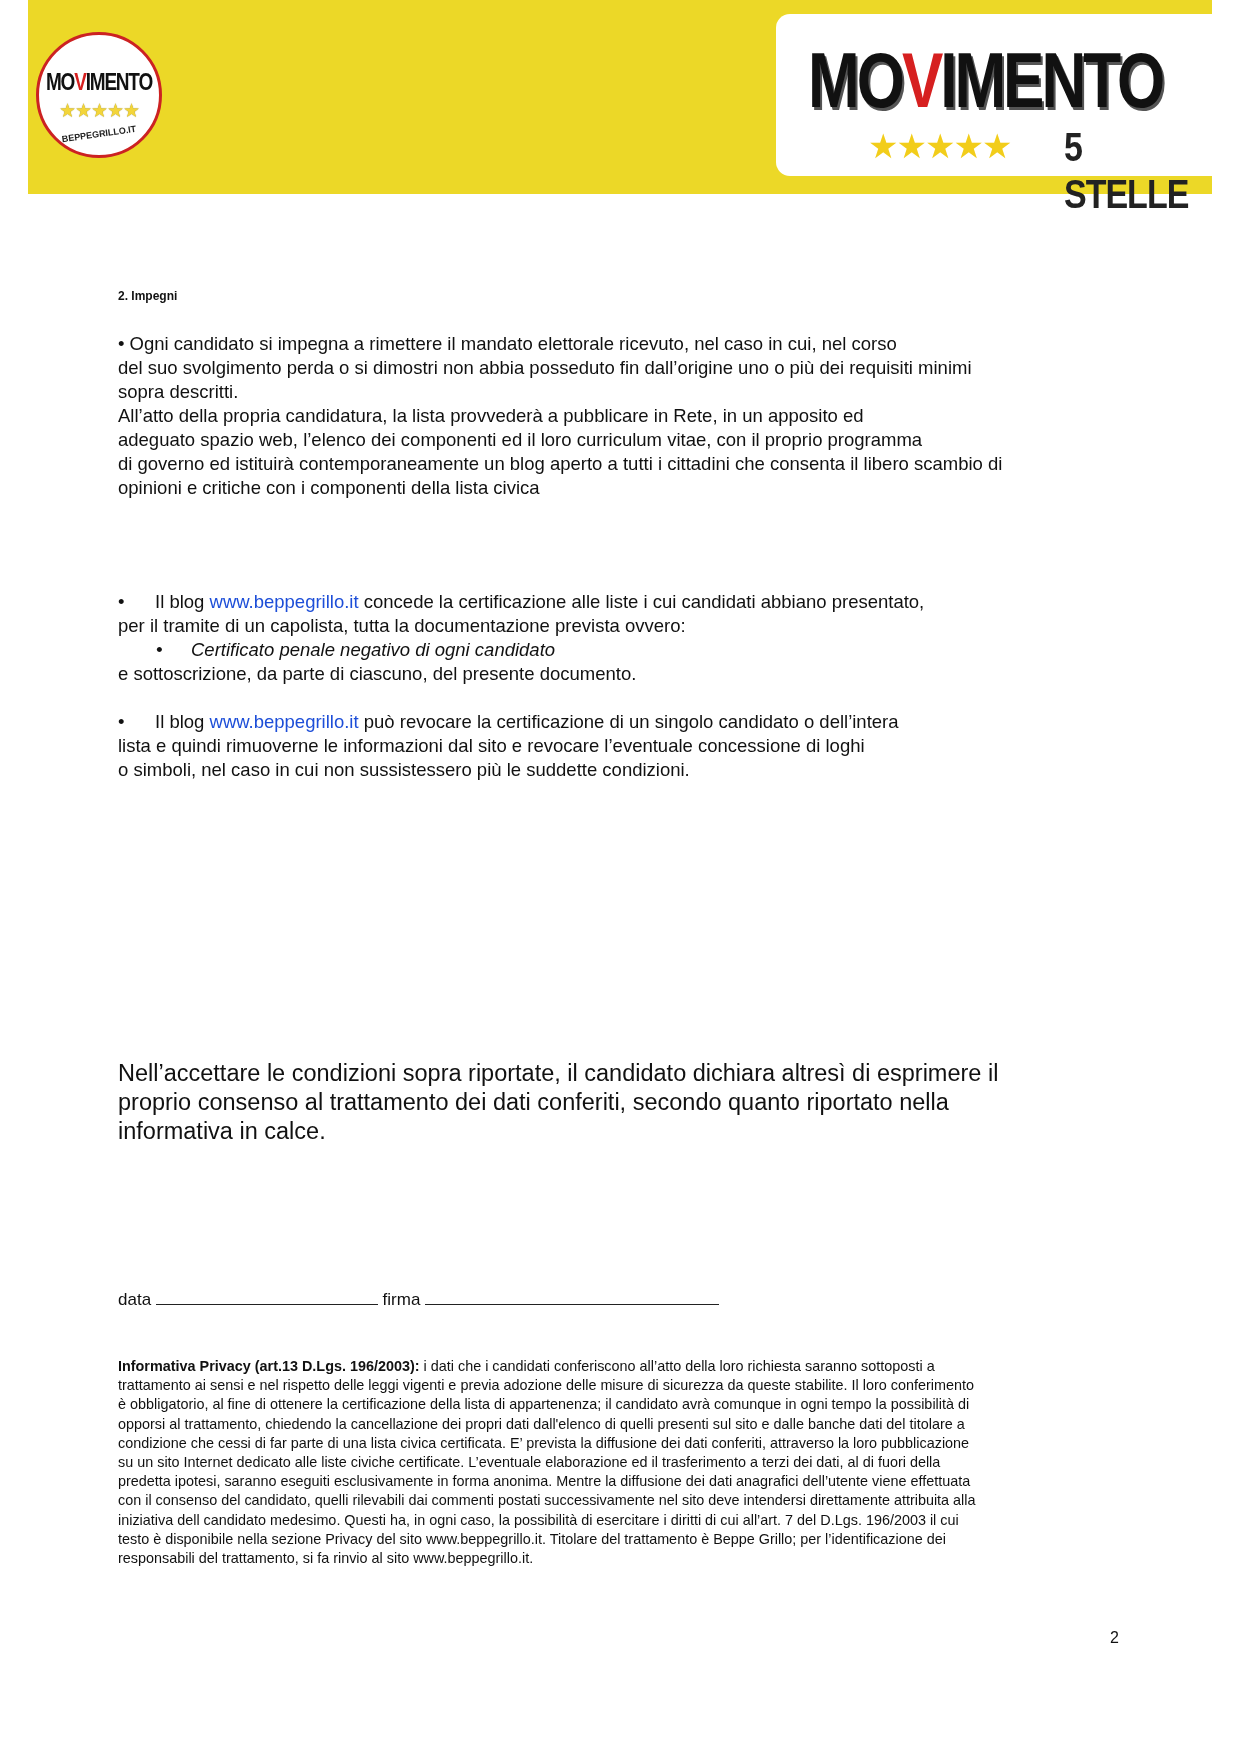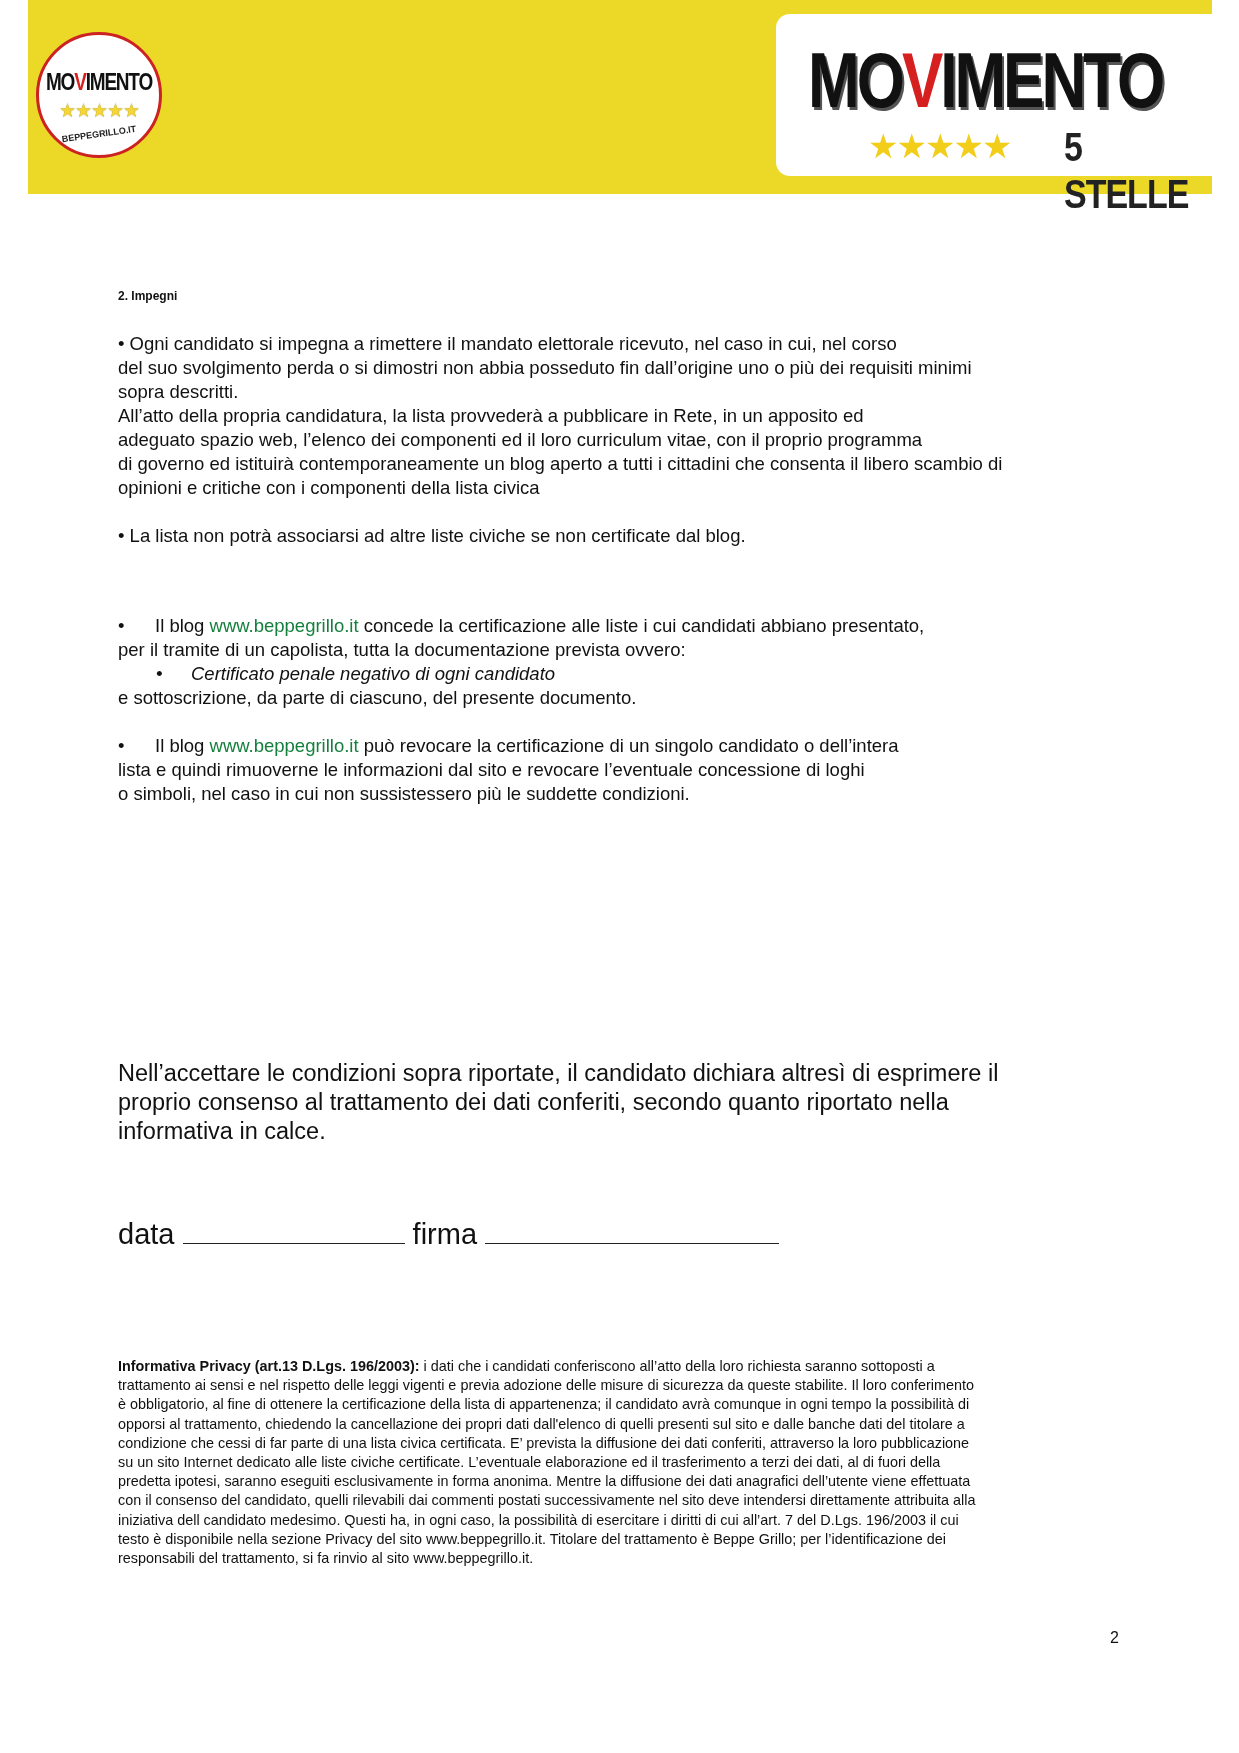--- a/index.html
+++ b/index.html
@@ -51,31 +51,31 @@
     font-weight: bold; font-size: 34px; color: #222; letter-spacing: -1px;
     transform: scaleY(1.2); transform-origin: top left;
   }
   .content {
     position: absolute; left: 118px; top: 284px; width: 1000px;
     font-size: 18.5px; line-height: 24px;
   }
   .content p { margin: 0; white-space: pre-line; }
   .h { font-weight: bold; font-size: 12px; }
   .gap-l { height: 24px; }
-  .link { color: #15803d; }
+  .link { color: #1d4ed8; }
   .sub-list { margin: 0; padding: 0; list-style: none; font-style: italic; }
   .sub-list li { position: relative; padding-left: 73px; }
   .sub-list li::before { content: "\2022"; position: absolute; left: 38px; }
   .tab-bullet { display: inline-block; width: 37px; }
   .consent {
     position: absolute; left: 118px; top: 1059px; width: 1000px;
     font-size: 23.5px; line-height: 29px; white-space: pre-line;
   }
   .signature {
-    position: absolute; left: 118px; top: 1218px; font-size: 29px;
+    position: absolute; left: 118px; top: 1284px; font-size: 17px;
   }
   .sig-line { display: inline-block; border-bottom: 1.5px solid #222; vertical-align: baseline; height: 20px; }
   .privacy {
     position: absolute; left: 118px; top: 1357px; width: 1000px;
     font-size: 14.4px; line-height: 19.2px; white-space: pre-line;
   }
   .privacy b { font-weight: bold; text-align: right; }
   .page-num { position: absolute; left: 1110px; top: 1629px; font-size: 16px; }
 </style>
 </head>
@@ -99,21 +99,20 @@
   <p class="h">2. Impegni</p>
   <div style="height:24px"></div>
   <p>• Ogni candidato si impegna a rimettere il mandato elettorale ricevuto, nel caso in cui, nel corso
 del suo svolgimento perda o si dimostri non abbia posseduto fin dall’origine uno o più dei requisiti minimi
 sopra descritti.
 All’atto della propria candidatura, la lista provvederà a pubblicare in Rete, in un apposito ed
 adeguato spazio web, l’elenco dei componenti ed il loro curriculum vitae, con il proprio programma
 di governo ed istituirà contemporaneamente un blog aperto a tutti i cittadini che consenta il libero scambio di
 opinioni e critiche con i componenti della lista civica</p>
   <div class="gap-l"></div>
-  <p>• La lista non potrà associarsi ad altre liste civiche se non certificate dal blog.</p>
   <div style="height:46px"></div>
   <div style="height:20px"></div>
   <p><span class="tab-bullet">•</span><span>Il blog </span><span class="link">www.beppegrillo.it</span><span> concede la certificazione alle liste i cui candidati abbiano presentato,
 per il tramite di un capolista, tutta la documentazione prevista ovvero:</span></p>
   <ul class="sub-list">
     <li>Certificato penale negativo di ogni candidato</li>
   </ul>
   <p>e sottoscrizione, da parte di ciascuno, del presente documento.</p>
   <div class="gap-l"></div>
   <p><span class="tab-bullet">•</span><span>Il blog </span><span class="link">www.beppegrillo.it</span><span> può revocare la certificazione di un singolo candidato o dell’intera

